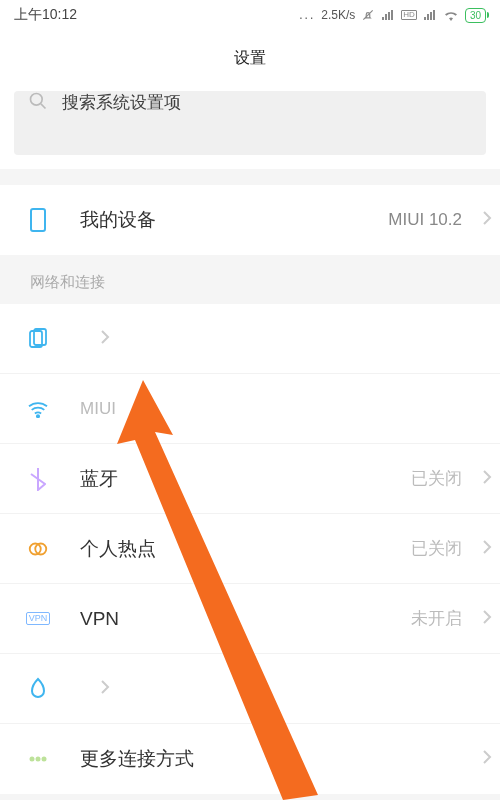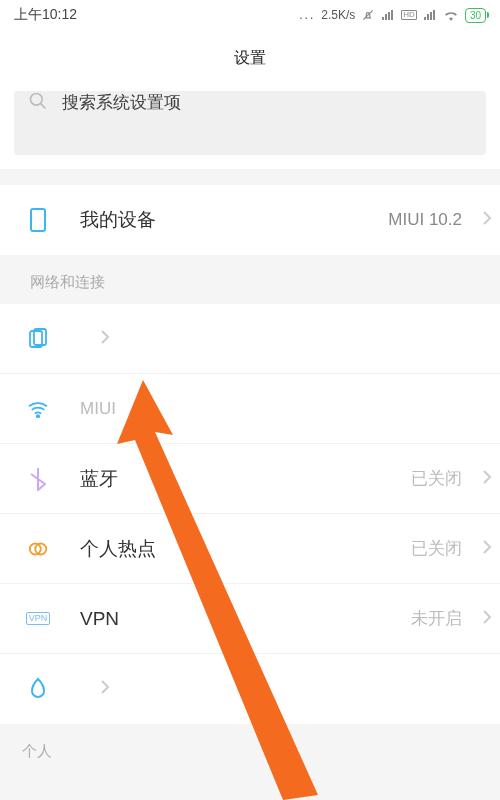--- a/index.html
+++ b/index.html
@@ -278,20 +278,34 @@
       <svg width="20" height="24" viewBox="0 0 20 24" fill="none" stroke="#3fb5ef" stroke-width="2">
           <path d="M10 2C6 6 4 10 4 14a6 6 0 0 0 12 0c0-4-2-8-6-12z"></path>
         </svg>
     </span>
     <span class="value"></span>
     <span class="chev"><svg width="10" height="16" viewBox="0 0 10 16" fill="none" stroke="#ccc" stroke-width="2">
           <path d="M2 2l6 6-6 6"></path>
         </svg></span>
   </div>
 
+  <div class="row">
+    <span class="icon">
+      <svg width="20" height="20" viewBox="0 0 20 20" fill="#bde29a">
+          <circle cx="4" cy="10" r="2.5"></circle>
+          <circle cx="10" cy="10" r="2.5"></circle>
+          <circle cx="16" cy="10" r="2.5"></circle>
+        </svg>
+    </span>
+    <span class="label">更多连接方式</span>
+    <span class="value"></span>
+    <span class="chev"><svg width="10" height="16" viewBox="0 0 10 16" fill="none" stroke="#ccc" stroke-width="2">
+          <path d="M2 2l6 6-6 6"></path>
+        </svg></span>
+  </div>
 </div>
 
 <div class="bottom-peek">个人</div>
 
 <div class="arrow-overlay">
   <svg width="230" height="420" viewBox="0 0 230 420">
     <polygon points="30,0 60,55 42,52 205,415 170,420 22,60 4,64" fill="#f46b1f"></polygon>
   </svg>
 </div>
 

